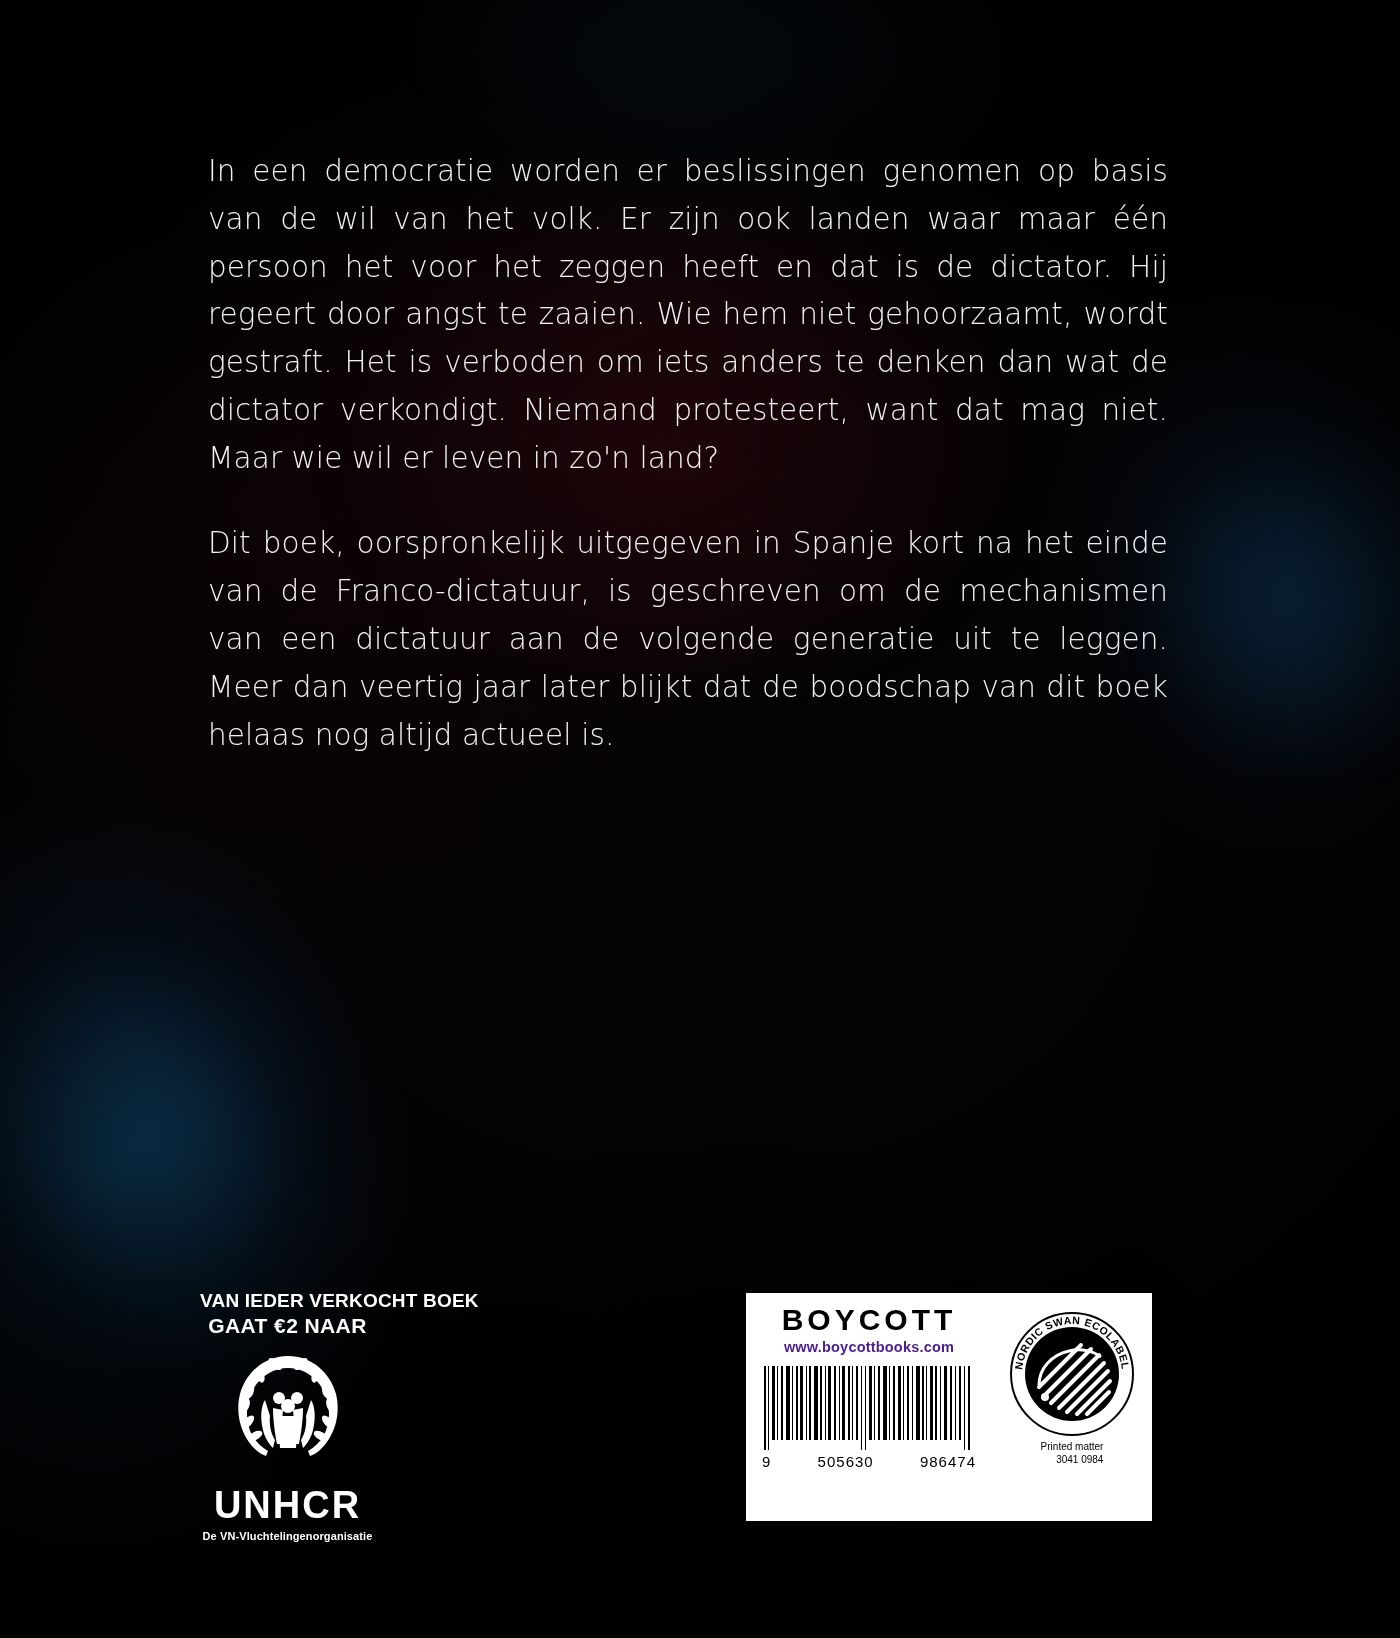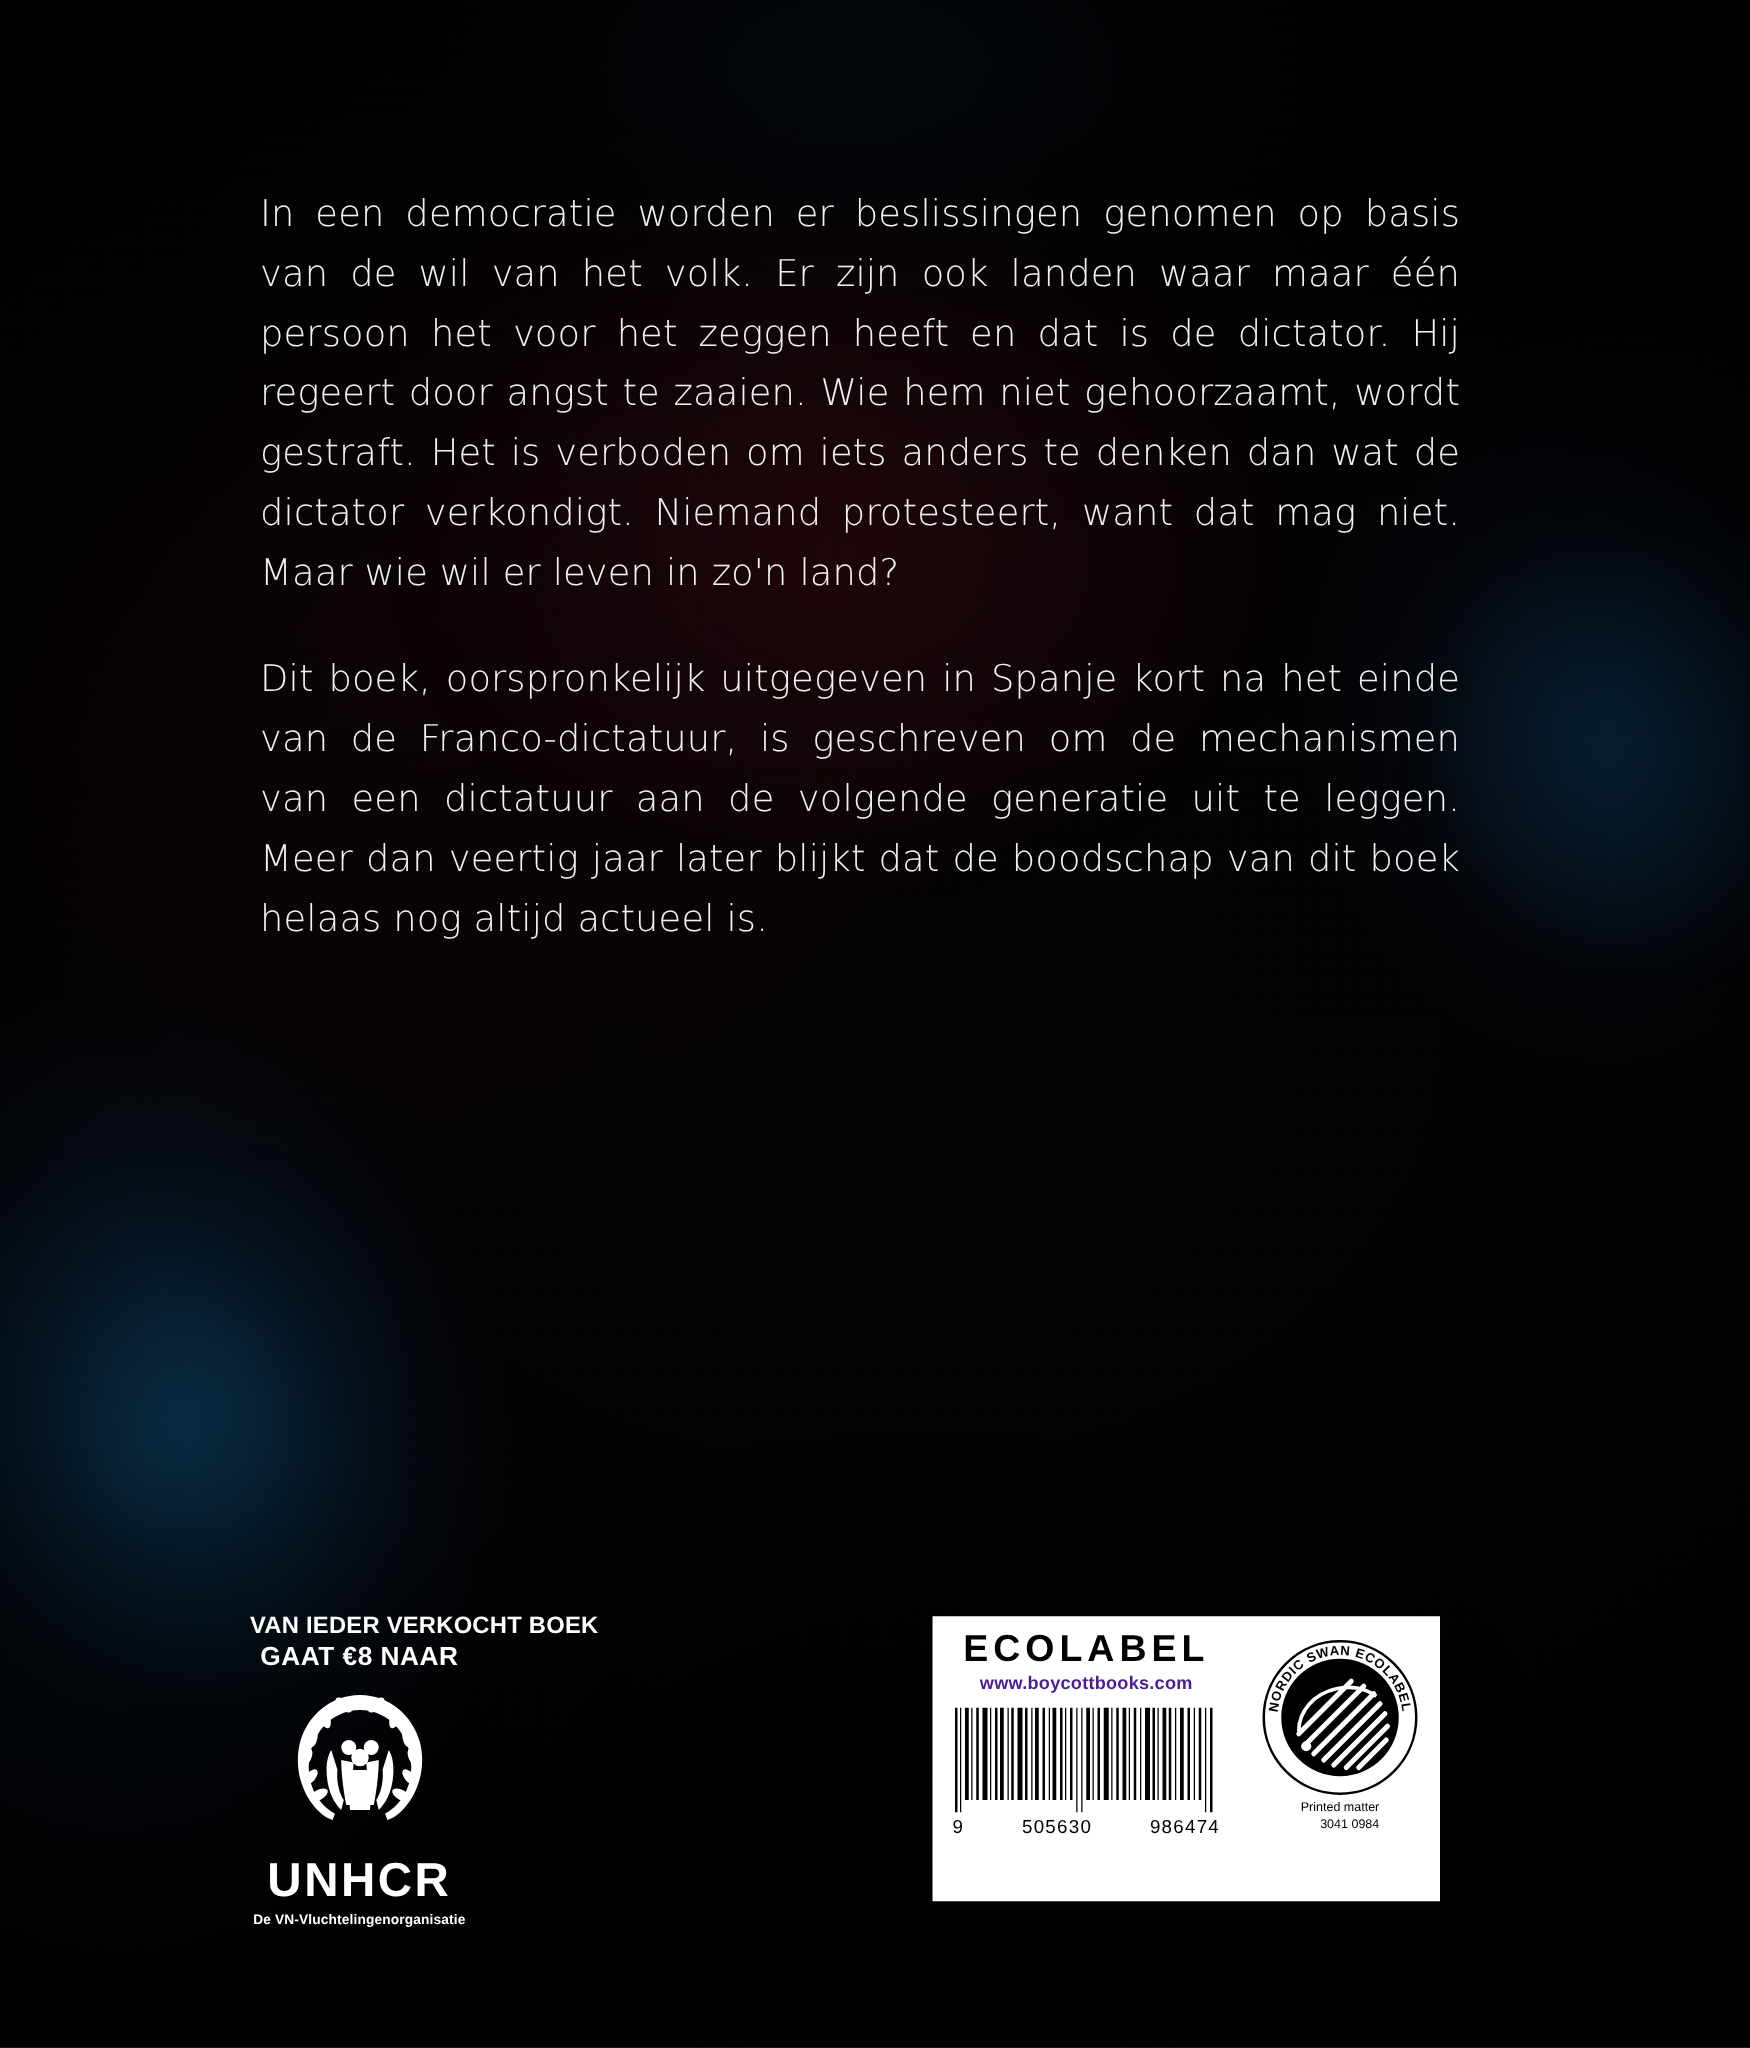--- a/index.html
+++ b/index.html
@@ -205,21 +205,21 @@
   <div class="blotch" style="left:420px; top:-80px; width:520px; height:260px; background:radial-gradient(ellipse at 50% 50%, rgba(18,70,115,0.30), rgba(0,0,0,0) 72%);"></div>
   <div class="blotch" style="left:300px; top:1180px; width:900px; height:480px; background:radial-gradient(ellipse at 50% 50%, rgba(0,0,0,0.7), rgba(0,0,0,0) 75%);"></div>
 
   <div class="blurb">
     <p>In een democratie worden er beslissingen genomen op basis van de wil van het volk. Er zijn ook landen waar maar één persoon het voor het zeggen heeft en dat is de dictator. Hij regeert door angst te zaaien. Wie hem niet gehoorzaamt, wordt gestraft. Het is verboden om iets anders te denken dan wat de dictator verkondigt. Niemand protesteert, want dat mag niet. Maar wie wil er leven in zo'n land?</p>
     <p>Dit boek, oorspronkelijk uitgegeven in Spanje kort na het einde van de Franco-dictatuur, is geschreven om de mechanismen van een dictatuur aan de volgende generatie uit te leggen. Meer dan veertig jaar later blijkt dat de boodschap van dit boek helaas nog altijd actueel is.</p>
   </div>
 
   <div class="unhcr">
     <div class="line1">VAN IEDER VERKOCHT BOEK</div>
-    <div class="line2">GAAT €8 NAAR</div>
+    <div class="line2">GAAT €2 NAAR</div>
     <div class="emblem">
       <svg width="150" height="120" viewBox="0 0 150 120" aria-hidden="true">
 
         <g fill="#ffffff">
           <path d="M75 8 C52 8 33 24 27 46 C22 66 28 88 43 102 C46 105 50 107 53 108 L55 103 C42 96 34 82 34 66 C34 40 52 20 75 20 Z"></path>
           <path d="M75 8 C98 8 117 24 123 46 C128 66 122 88 107 102 C104 105 100 107 97 108 L95 103 C108 96 116 82 116 66 C116 40 98 20 75 20 Z"></path>
 
           <ellipse cx="32" cy="58" rx="8" ry="4" transform="rotate(-65 32 58)"></ellipse>
           <ellipse cx="35" cy="74" rx="8" ry="4" transform="rotate(-48 35 74)"></ellipse>
           <ellipse cx="42" cy="88" rx="8" ry="4" transform="rotate(-28 42 88)"></ellipse>
@@ -245,21 +245,21 @@
           <path d="M68 68 C66 80 66 90 67 100 L83 100 C84 90 84 80 82 68 Z"></path>
         </g>
       </svg>
     </div>
     <div class="brand">UNHCR</div>
     <div class="sub">De VN-Vluchtelingenorganisatie</div>
   </div>
 
   <div class="panel">
     <div class="panel-left">
-      <div class="pub-name">ECOLABEL</div>
+      <div class="pub-name">BOYCOTT</div>
       <div class="pub-url">www.boycottbooks.com</div>
       <div class="barcode-wrap">
         <svg class="barcode" viewBox="0 0 214 84" preserveAspectRatio="none" aria-hidden="true">
           <g fill="#000000">
             <rect x="2" y="0" width="2" height="84"></rect>
             <rect x="6" y="0" width="1" height="84"></rect>
             <rect x="10" y="0" width="3" height="74"></rect>
             <rect x="15" y="0" width="1" height="74"></rect>
             <rect x="19" y="0" width="2" height="74"></rect>
             <rect x="24" y="0" width="4" height="74"></rect>

